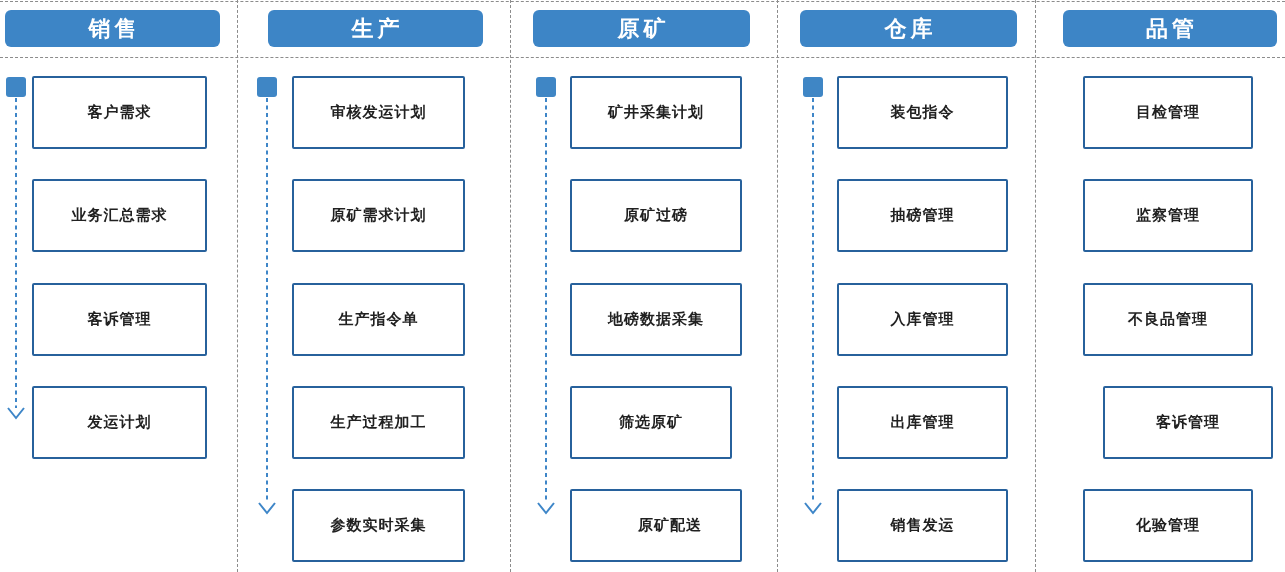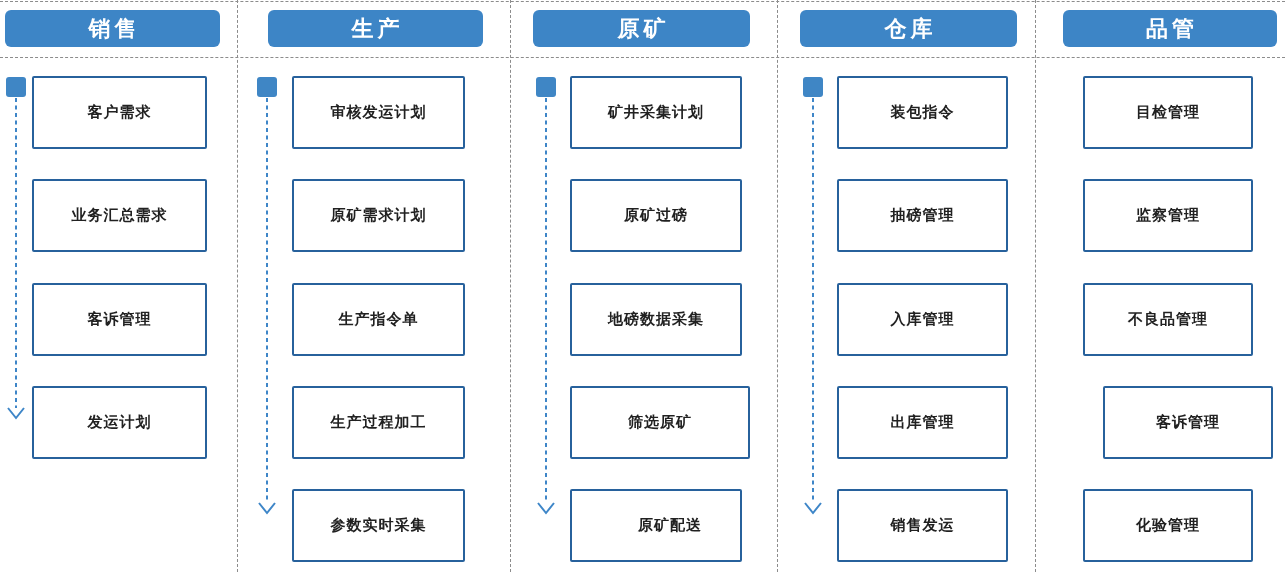--- a/index.html
+++ b/index.html
@@ -99,21 +99,21 @@
     <div class="col-header" style="left: 533px; width: 217px;">原矿</div>
     <div class="process-box" style="left: 570px; width: 172px; top: 76px;">
       <span>矿井采集计划</span>
     </div>
     <div class="process-box" style="left: 570px; width: 172px; top: 179px;">
       <span>原矿过磅</span>
     </div>
     <div class="process-box" style="left: 570px; width: 172px; top: 283px;">
       <span>地磅数据采集</span>
     </div>
-    <div class="process-box" style="left: 570px; width: 180px; top: 386px;">
+    <div class="process-box" style="left: 570px; width: 162px; top: 386px;">
       <span>筛选原矿</span>
     </div>
     <div class="process-box" style="left: 570px; width: 172px; top: 489px; padding-left: 28px;">
       <span>原矿配送</span>
     </div>
     <div class="flow-marker" style="left: 536px;"></div>
     <svg class="flow-arrow" width="24" height="417" style="left: 534px; top: 98px;">
       <line x1="12" y1="0" x2="12" y2="405" stroke="#3E86C8" stroke-width="2" stroke-dasharray="4 3.5"></line>
       <path d="M4 405 L12 415 L20 405" fill="none" stroke="#3E86C8" stroke-width="2"></path>
     </svg>

